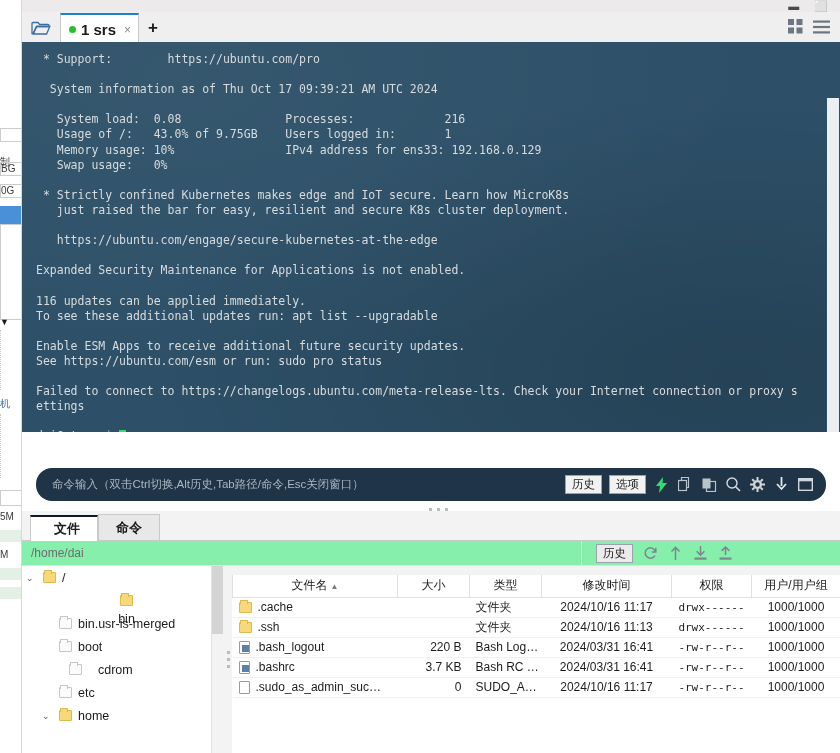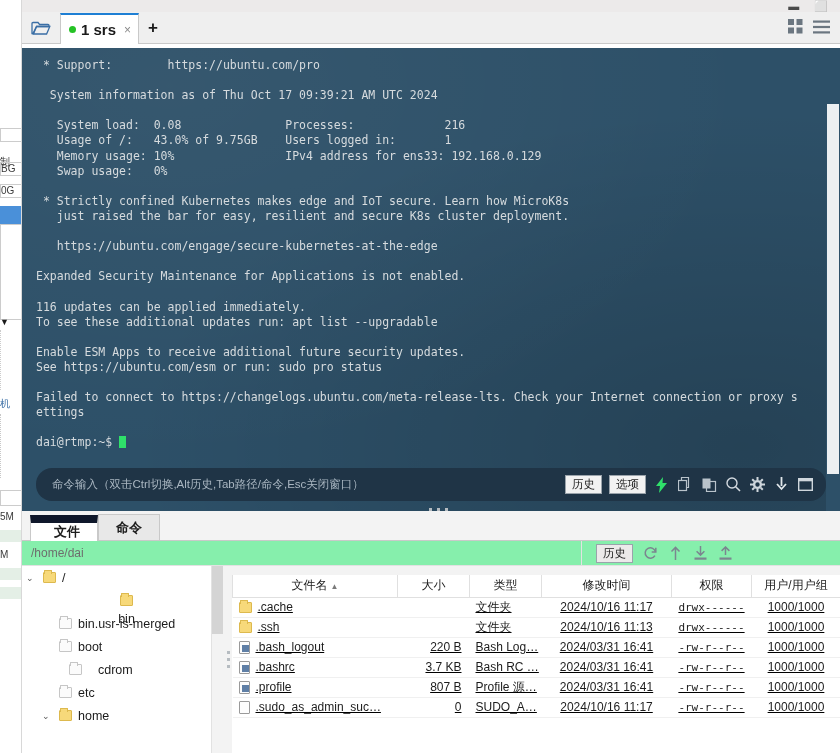--- a/index.html
+++ b/index.html
@@ -63,21 +63,21 @@
     width: 28px; height: 31px; display: flex; align-items: center; justify-content: center;
     font-size: 17px; font-weight: bold; color: #1b1b1b; cursor: pointer;
   }
   .tabbar-right {
     margin-left: auto; display: flex; align-items: center; gap: 10px;
     padding: 0 10px 5px 0;
   }
 
   
   .term {
-    position: absolute; left: 22px; top: 48px; width: 818px; height: 469px;
+    position: absolute; left: 22px; top: 42px; width: 818px; height: 390px;
     background: #2d5068; overflow: hidden;
   }
   .term::before {
     content: ""; position: absolute; inset: 0;
     background:
       radial-gradient(ellipse at 18% 8%, rgba(255,255,255,.045), rgba(0,0,0,0) 62%),
       radial-gradient(ellipse at 88% 85%, rgba(0,0,0,.18), rgba(0,0,0,0) 60%);
     pointer-events: none;
   }
   .term-text {
@@ -131,21 +131,21 @@
   .ptabs {
     position: absolute; left: 0; top: 3px; width: 818px; height: 27px;
     display: flex; align-items: flex-end; border-bottom: 1px solid #c9c9c9;
     background: #f3f3f3;
   }
   .ptab {
     height: 26px; padding: 0 17px; display: flex; align-items: center;
     font-size: 13px; font-weight: bold; color: #1c1c1c; cursor: pointer;
     border: 1px solid #c9c9c9; border-bottom: none; background: #e8e8e8;
   }
-  .ptab.sel { background: #ffffff; border-top: 8px solid #0f172a; position: relative; top: 1px; padding-left: 23px; }
+  .ptab.sel { background: #ffffff; border-top: 2px solid #0f172a; position: relative; top: 1px; padding-left: 23px; }
   .ptab:first-child { margin-left: 8px; }
 
   .pathrow {
     position: absolute; left: 0; top: 30px; width: 818px; height: 25px;
     background: #86efac; border-bottom: 1px solid #e2e2e2;
     display: flex; align-items: center;
   }
   .pathbox {
     width: 560px; height: 25px; display: flex; align-items: center;
     padding-left: 9px; font-size: 12px; color: #6d6d6d;
@@ -191,21 +191,21 @@
   table { border-collapse: collapse; width: 100%; table-layout: fixed; }
   th {
     height: 22px; font-size: 12px; font-weight: normal; color: #1c1c1c;
     background: #ffffff; border: 1px solid #e0e0e0; border-top: none;
     text-align: center; cursor: pointer; white-space: nowrap;
   }
   td {
     height: 20px; font-size: 12px; color: #1c1c1c;
     border-bottom: 1px solid #f0f0f0; white-space: nowrap; overflow: hidden;
   }
-  tr.frow { cursor: pointer; text-decoration: underline; }
+  tr.frow { cursor: pointer; }
   .c-name { text-align: left; padding-left: 6px; }
   .c-size { text-align: right; padding-right: 8px; }
   .c-type { text-align: left; padding-left: 6px; }
   .c-time { text-align: center; }
   .c-perm { text-align: center; font-family: "DejaVu Sans Mono", monospace; font-size: 11px; }
   .c-user { text-align: center; }
   .nm { display: flex; align-items: center; gap: 6px; }
 
   
   .fold {
@@ -527,33 +527,20 @@
               </td>
               <td class="c-size">3.7 KB</td>
               <td class="c-type">Bash RC …</td>
               <td class="c-time">2024/03/31 16:41</td>
               <td class="c-perm">-rw-r--r--</td>
               <td class="c-user">1000/1000</td>
             </tr>
             <tr class="frow">
               <td class="c-name">
                 <span class="nm">
-                  <span class="doc blue"></span>
-                  <span>.profile</span>
-                </span>
-              </td>
-              <td class="c-size">807 B</td>
-              <td class="c-type">Profile 源…</td>
-              <td class="c-time">2024/03/31 16:41</td>
-              <td class="c-perm">-rw-r--r--</td>
-              <td class="c-user">1000/1000</td>
-            </tr>
-            <tr class="frow">
-              <td class="c-name">
-                <span class="nm">
                   <span class="doc"></span>
                   <span>.sudo_as_admin_suc…</span>
                 </span>
               </td>
               <td class="c-size">0</td>
               <td class="c-type">SUDO_A…</td>
               <td class="c-time">2024/10/16 11:17</td>
               <td class="c-perm">-rw-r--r--</td>
               <td class="c-user">1000/1000</td>
             </tr>

